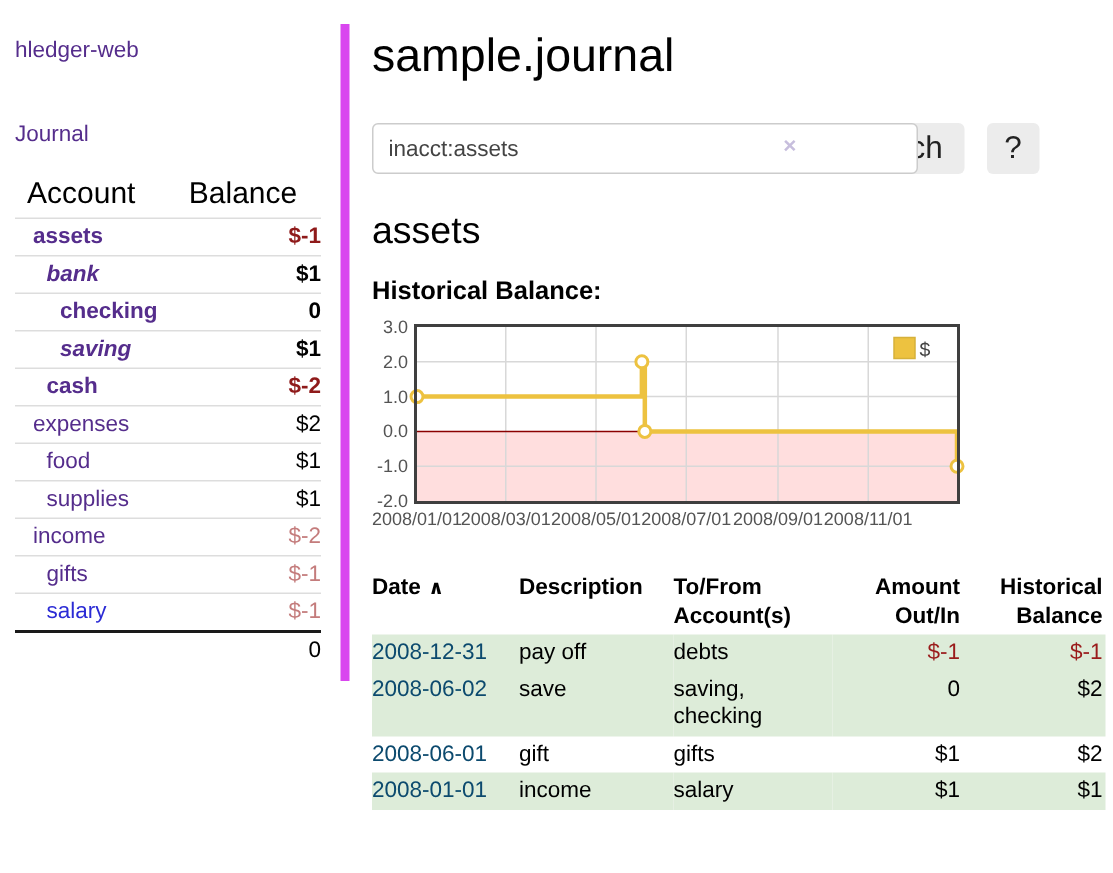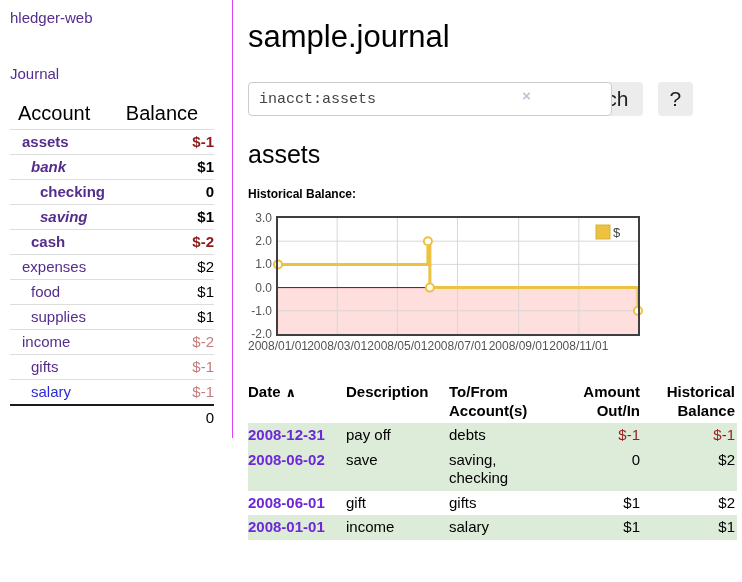--- a/index.html
+++ b/index.html
@@ -6,65 +6,65 @@
   html,body { margin:0; padding:0; }
   body {
     width:742px; height:582px; overflow:hidden; position:relative;
     background:#fff; color:#000;
     font-family:"Liberation Sans","DejaVu Sans",sans-serif;
     font-size:15px;
   }
   a { text-decoration:none; }
 
   
-  .sidebar { position:absolute; left:0; top:0; width:233px; height:438px;
-             border-right:1px solid #d946ef; }
+  .sidebar { position:absolute; left:0; top:16px; width:233px; height:438px;
+             border-right:6px solid #d946ef; }
   .app-title { display:block; margin:9px 0 0 10px; font-size:15px; color:#552d8c; }
   .journal-link { display:block; margin:39px 0 0 10px; font-size:15px; color:#552d8c; }
   .accounts { border-collapse:collapse; width:204px; margin:17px 18px 0 10px; font-size:15px; }
   .accounts th { font-weight:400; text-align:left; padding:3px 0 4px 8px; font-size:20px; color:#000; }
   .accounts th.bal-h { text-align:left; padding-left:0; }
   .accounts td { border-top:1px solid #ddd; padding:3px 0; line-height:18px; }
   .accounts td.bal { text-align:right; white-space:nowrap; }
   .accounts tr.total-row td { border-top:2px solid #1a1a1a; }
   .bold { font-weight:bold; }
   .tone-purple { color:#552d8c; }
   .tone-blue { color:#2b2bd5; }
   .tone-neg-strong { color:#8f1a1a; }
   .tone-neg-soft { color:#c47c7c; }
   .tone-normal { color:#000; }
 
   
   .main { position:absolute; left:248px; top:12px; width:489px; }
   .page-title { font-size:31px; font-weight:400; margin:6px 0 0; line-height:38px; }
   .search-row { margin-top:26px; display:flex; align-items:center; height:34px; }
-  .search-box { position:relative; width:292px; height:34px;font-family:Liberation Mono, monospace; }
+  .search-box { position:relative; width:292px; height:34px; }
   .search-input { width:364px; height:34px; border:1px solid #ccc; border-radius:4px;
                   padding:0 28px 0 10px; font-size:15px; color:#444; font-family:inherit; outline:none; }
   .clear-x { position:absolute; right:9px; top:7px; color:#c7bedd; font-size:15px;
              font-weight:bold; cursor:pointer; line-height:18px; }
   .btn { height:34px; border:none; border-radius:4px; background:#ececec; font-size:21px;
          color:#222; font-family:inherit; cursor:pointer; }
   .search-btn { margin-left:8px; padding:0 14px; }
   .help-btn { margin-left:15px; padding:0 12px; }
   .account-heading { font-size:25px; font-weight:400; margin:23px 0 0; line-height:30px; }
-  .chart-title { font-size:12px; font-weight:bold; margin:16px 0 0; line-height:18px; }
+  .chart-title { font-size:17px; font-weight:bold; margin:16px 0 0; line-height:18px; }
   .chart-wrap { margin-top:12px; width:392px; }
   .chart-wrap svg { display:block; overflow:visible; }
 
   
   .register { margin-top:27px; border-collapse:collapse; table-layout:fixed; width:489px; font-size:15px; }
   .register th { font-weight:bold; text-align:left; vertical-align:top;
                  padding:2px 8px 3px 0; line-height:19px; }
   .register th.num { text-align:right; padding-right:2px; }
   .register td { vertical-align:top; padding:3px 8px 3px 0; line-height:18.5px; }
   .register td.num { text-align:right; padding-right:2px; white-space:nowrap; }
   .register tr.odd { background:#ddecd9; }
   .register td.num.neg { color:#9a1b1b; }
-  .date-link { color:#6d28d9;font-weight:bold; }
+  .date-link { color:#0c4a6e; }
   .sort-caret { font-weight:bold; font-size:13px; margin-left:5px; }
 </style>
 </head>
 <body>
 
 <div class="sidebar">
   <a href="#" class="app-title">hledger-web</a>
   <a href="#" class="journal-link">Journal</a>
   <table class="accounts">
     <thead>

